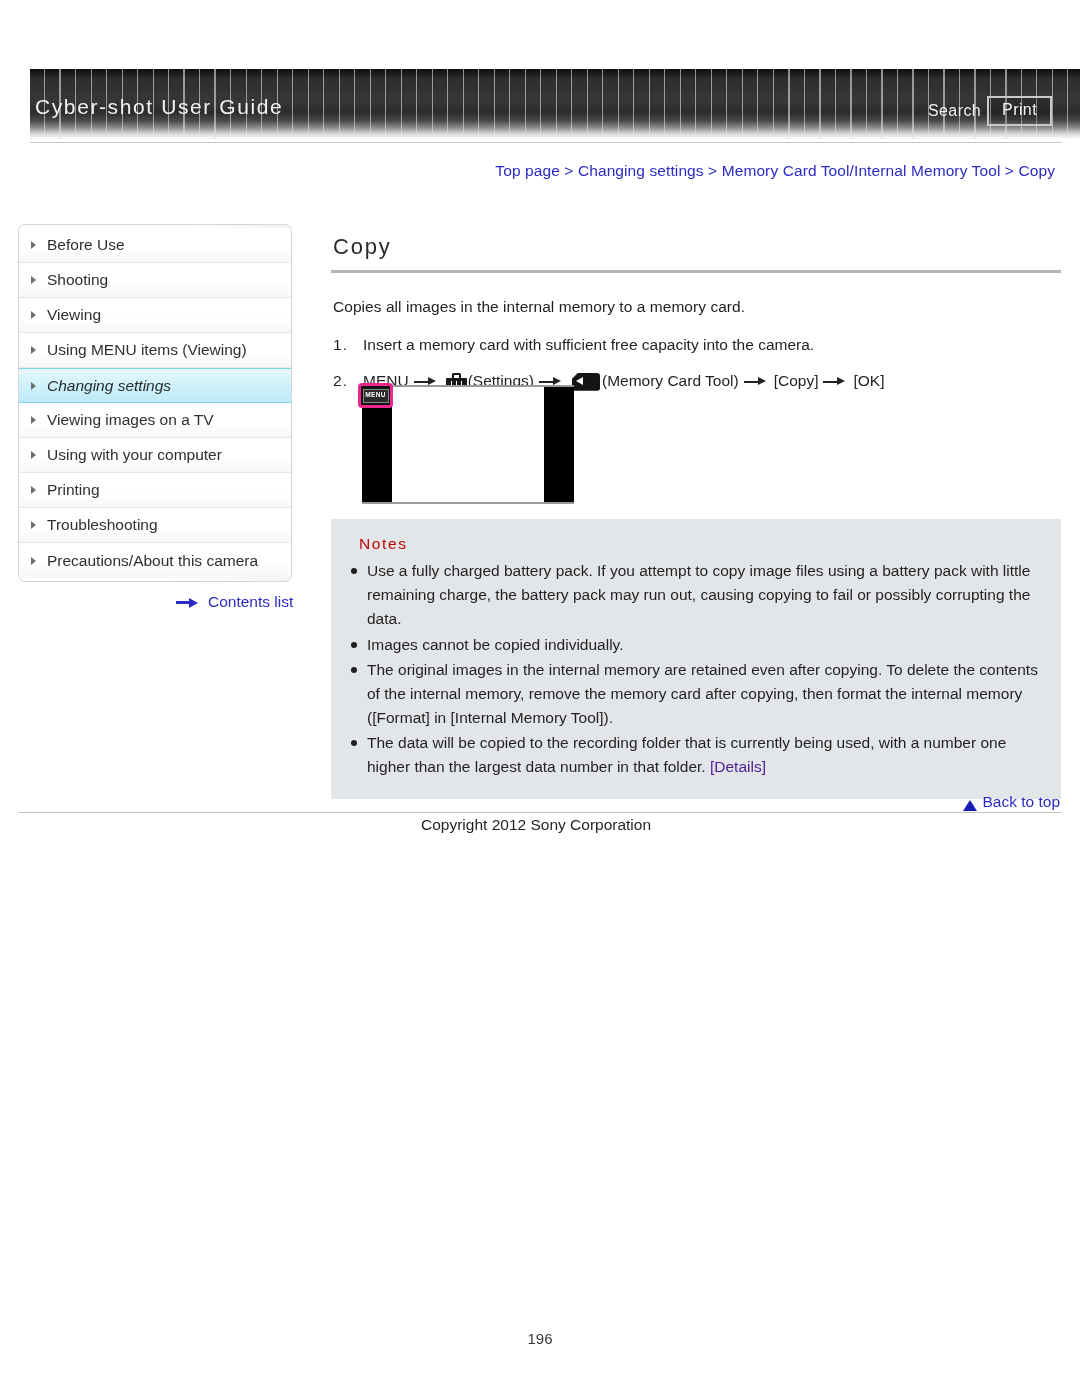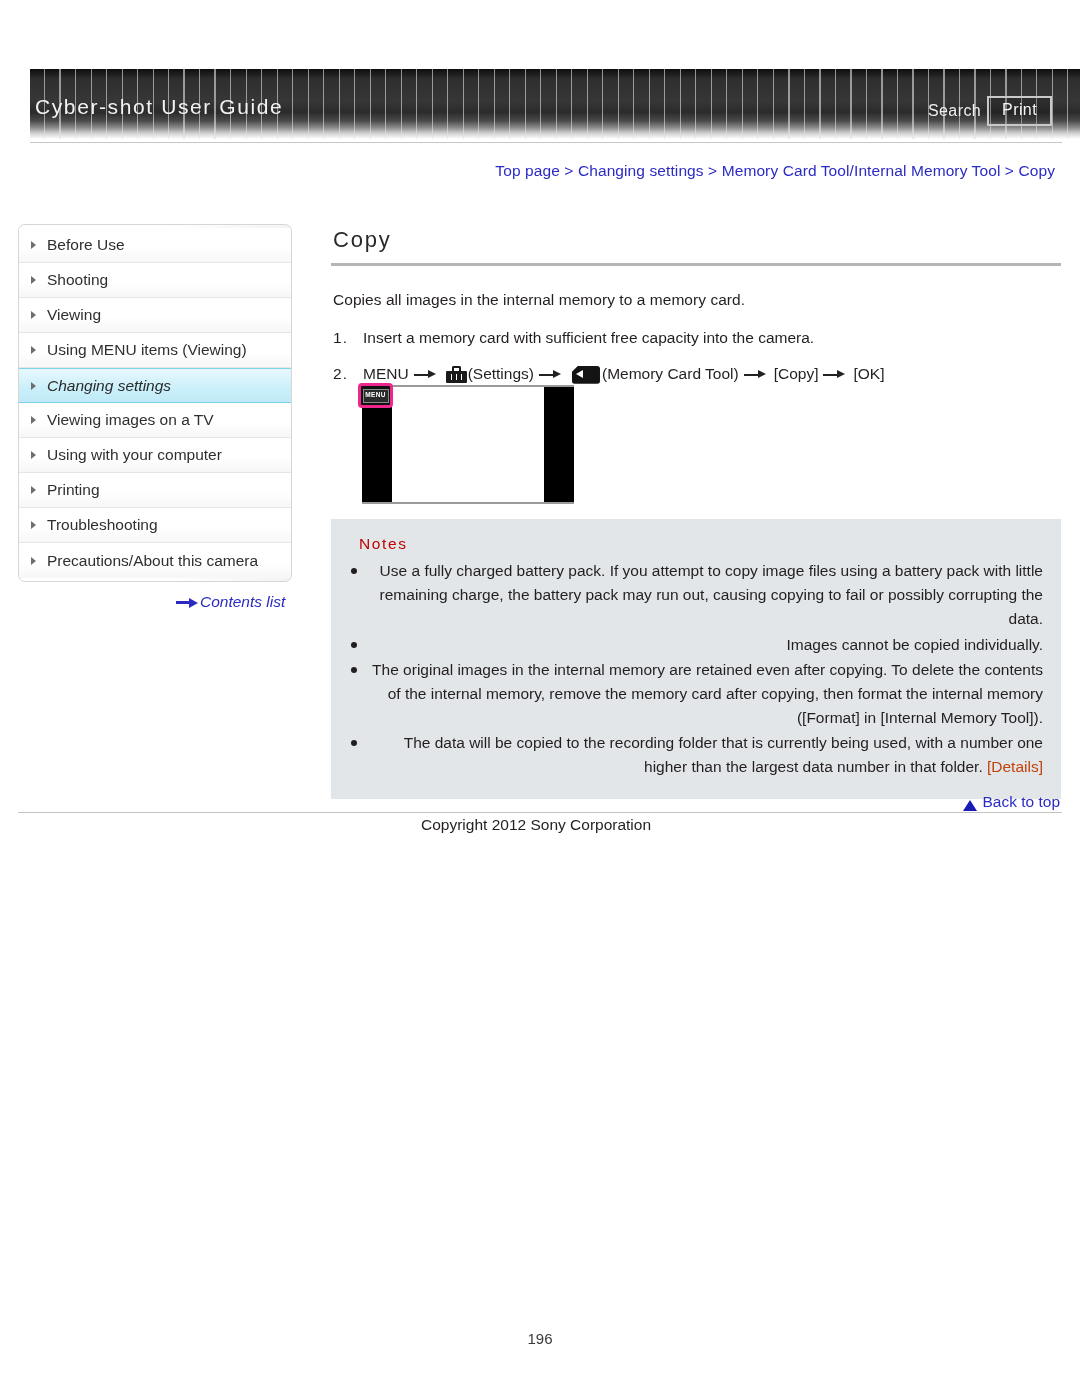--- a/index.html
+++ b/index.html
@@ -146,25 +146,24 @@
   }
   .nav-label { white-space: nowrap; }
 
   
   .contents-list {
     position: absolute;
     left: 176px;
     top: 593px;
     display: flex;
     align-items: center;
-    gap: 2px;
+    gap: 10px;
     font-size: 15.5px;
     color: #2b2bc4;
     white-space: nowrap;
-    font-style: italic;
   }
   .arrow-right-icon {
     display: inline-block;
     position: relative;
     width: 22px;
     height: 10px;
   }
   .arrow-right-icon::before {
     content: "";
     position: absolute;
@@ -179,21 +178,21 @@
     width: 0; height: 0;
     border-left: 9px solid #2b2bc4;
     border-top: 5px solid transparent;
     border-bottom: 5px solid transparent;
   }
 
   
   .main {
     position: absolute;
     left: 331px;
-    top: 227px;
+    top: 234px;
     width: 730px;
   }
   .page-title {
     font-size: 22px;
     letter-spacing: 1.8px;
     color: #2a2a2a;
     margin: 0 0 10px 2px;
     font-weight: normal;
   }
   .title-rule {
@@ -393,34 +392,33 @@
     padding: 0;
     list-style: none;
   }
   .notes-list li {
     position: relative;
     padding-left: 24px;
     font-size: 15.5px;
     line-height: 1.56;
     color: #231f20;
     margin-bottom: 1px;
-    text-align: right;
   }
   .notes-list li::before {
     content: "";
     position: absolute;
     left: 8px;
     top: 9px;
     width: 6px;
     height: 6px;
     background: #231f20;
     border-radius: 50%;
   }
   .inline-link {
-    color: #c2410c;
+    color: #4c1d95;
   }
 
   
   .back-to-top {
     position: absolute;
     right: 20px;
     top: 793px;
     display: flex;
     align-items: flex-end;
     gap: 5px;

